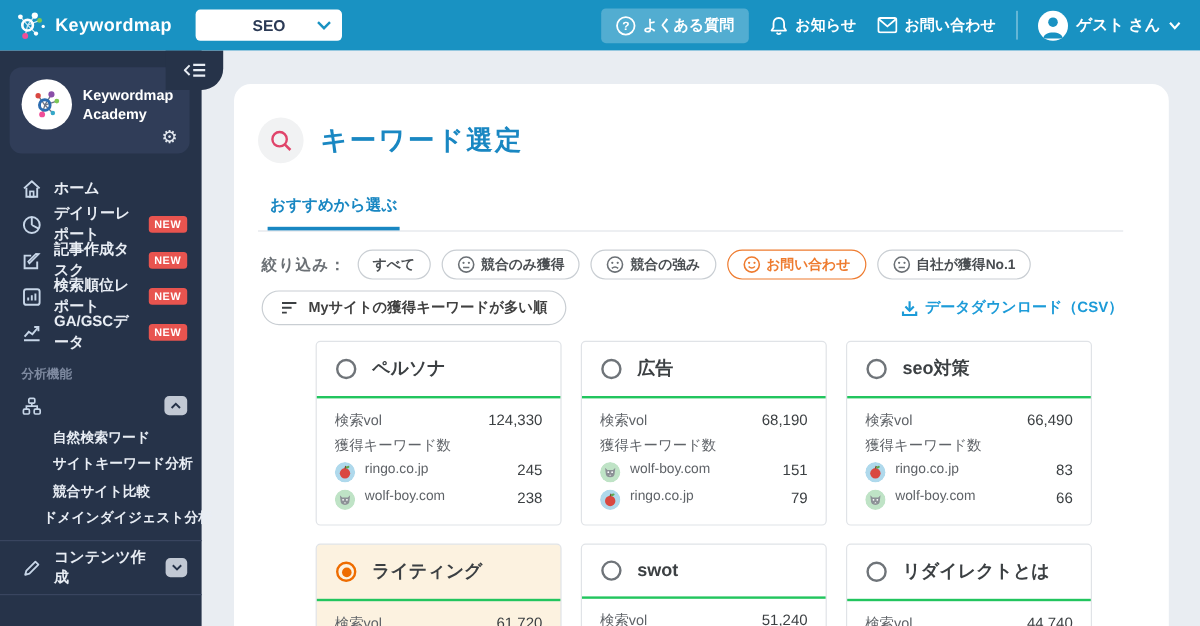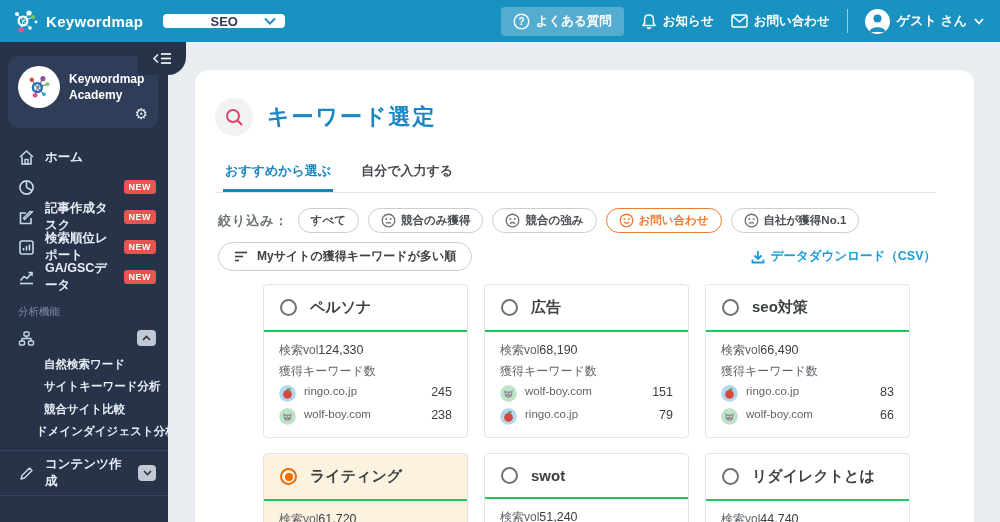--- a/index.html
+++ b/index.html
@@ -4,21 +4,21 @@
 <style>
   * { margin:0; padding:0; box-sizing:border-box; }
   html,body { width:1000px; height:522px; overflow:hidden; background:#E9EDF2;
               font-family:"Liberation Sans", sans-serif; }
 
   
   .topbar { position:absolute; top:0; left:0; width:1000px; height:42px;
             background:#1992C2; display:flex; align-items:center; z-index:30; }
   .brand { display:flex; align-items:center; gap:7px; padding-left:12px; }
   .brand-text { color:#fff; font-weight:bold; font-size:15px; letter-spacing:.3px; }
-  .seo-select { width:122px; height:14px; background:#fff; border-radius:4px;
+  .seo-select { width:122px; height:26px; background:#fff; border-radius:4px;
                 display:flex; align-items:center; justify-content:center;
                 position:relative; margin-left:20px; cursor:pointer; }
   .seo-select span { font-size:13px; font-weight:bold; color:#2B3A55; }
   .seo-select svg { position:absolute; right:9px; }
   .topbar-right { margin-left:auto; display:flex; align-items:center; gap:17px; padding-right:16px; }
   .faq-pill { display:flex; align-items:center; gap:6px; background:rgba(255,255,255,.25);
               padding:6px 12px; border-radius:4px; color:#fff; font-size:12.5px;
               font-weight:bold; cursor:pointer; }
   .top-link { display:flex; align-items:center; gap:6px; color:#fff; font-size:12.5px;
               font-weight:bold; cursor:pointer; }
@@ -40,21 +40,21 @@
   .academy-logo { width:42px; height:42px; border-radius:50%; background:#fff;
                   flex:0 0 42px; display:flex; align-items:center; justify-content:center; }
   .academy-name { color:#fff; font-size:12px; font-weight:bold; line-height:1.35; padding-top:5px; }
   .gear { position:absolute; right:10px; bottom:5px; color:#E6EBF2; font-size:15px; cursor:pointer; }
   .side-item { display:flex; align-items:center; gap:10px; height:30px;
                padding:0 12px 0 18px; color:#E8EDF4; font-size:12.5px; font-weight:bold;
                cursor:pointer; }
   .side-item svg { flex:0 0 17px; }
   .badge-new { margin-left:auto; background:#E8544F; color:#fff; font-size:9px;
                font-weight:bold; padding:2px 5px; border-radius:3px; letter-spacing:.5px; }
-  .section-label { color:#7E8AA0; font-size:10.5px; margin:13px 0 4px 18px; }
+  .section-label { color:#7E8AA0; font-size:10.5px; margin:13px 0 4px 18px;font-weight:bold; }
   .expand-btn { margin-left:auto; width:19px; height:16px; background:#C2C9D4;
                 border-radius:4px; display:flex; align-items:center; justify-content:center;
                 cursor:pointer; }
   .sub-item { padding-left:44px; height:22.5px; display:flex; align-items:center;
               color:#E8EDF4; font-size:11.5px; font-weight:bold; cursor:pointer;
               white-space:nowrap; }
   .side-divider { height:1px; background:#39455F; margin:7px 0; }
 
   
   .main { position:absolute; left:168px; top:42px; width:832px; height:480px;
@@ -88,21 +88,21 @@
   .card.selected { background:#FCF2E0; }
   .card-header { display:flex; align-items:center; gap:13px; padding:13px 16px;
                  border-bottom:2px solid #22c55e; }
   .radio { width:17px; height:17px; border:2px solid #6F7479; border-radius:50%;
            background:transparent; position:relative; flex:0 0 17px; }
   .radio.checked { border-color:#EE6C00; }
   .radio.checked::after { content:""; position:absolute; left:2.5px; top:2.5px;
                           width:8px; height:8px; border-radius:50%; background:#EE6C00; }
   .card-title { font-size:15px; font-weight:bold; color:#3C4043; }
   .card-body { padding:10px 15px 12px; }
-  .stat-row { display:flex; justify-content:flex-start; font-size:12px;
+  .stat-row { display:flex; justify-content:space-between; font-size:12px;
               color:#5F6368; line-height:16px; margin-bottom:5px; }
   .stat-value { color:#3C4043; font-size:12.5px; }
   .domain-row { display:flex; align-items:flex-start; gap:8px; font-size:11.5px;
                 color:#5F6368; margin-top:6px; }
   .domain-count { margin-left:auto; color:#3C4043; font-size:12.5px; }
   .favicon { width:17px; height:17px; border-radius:50%; flex:0 0 17px; }
 </style>
 </head>
 <body>
 
@@ -212,20 +212,21 @@
       <rect x="7" y="10.5" width="3" height="4.5" fill="none" stroke="#C7D6E8" stroke-width="1.4"></rect>
     </svg>
     <span>ホーム</span>
   </div>
 
   <div class="side-item">
     <svg width="17" height="17" viewBox="0 0 17 17">
       <circle cx="8.5" cy="8.5" r="6.6" fill="none" stroke="#C7D6E8" stroke-width="1.6"></circle>
       <path d="M8.5 8.5 L8.5 1.9 M8.5 8.5 L14.2 11.5" fill="none" stroke="#C7D6E8" stroke-width="1.6"></path>
     </svg>
+    <span>デイリーレポート</span>
     <span class="badge-new">NEW</span>
   </div>
 
   <div class="side-item">
     <svg width="17" height="17" viewBox="0 0 17 17">
       <path d="M13 9 V14.5 H2.5 V4 H8" fill="none" stroke="#C7D6E8" stroke-width="1.6"></path>
       <path d="M6.5 10.5 L14.3 2.7 L12 2.5 L5.5 9 Z" fill="none" stroke="#C7D6E8" stroke-width="1.4"></path>
     </svg>
     <span>記事作成タスク</span>
     <span class="badge-new">NEW</span>
@@ -298,21 +299,20 @@
         <svg width="19" height="19" viewBox="0 0 19 19">
           <circle cx="8" cy="8" r="6" fill="none" stroke="#E0446A" stroke-width="2"></circle>
           <line x1="12.5" y1="12.5" x2="17" y2="17" stroke="#E0446A" stroke-width="2.2"></line>
         </svg>
       </div>
       <span class="page-title">キーワード選定</span>
     </div>
 
     <div class="tabs">
       <div class="tab active">おすすめから選ぶ</div>
-      <div class="tab">自分で入力する</div>
     </div>
 
     <div class="filter-row">
       <span class="filter-label">絞り込み：</span>
       <span class="chip">
         <span>すべて</span>
       </span>
       <span class="chip">
         <svg width="15" height="15" viewBox="0 0 16 16">
           <circle cx="8" cy="8" r="6.7" fill="none" stroke="#6B7075" stroke-width="1.4"></circle>

